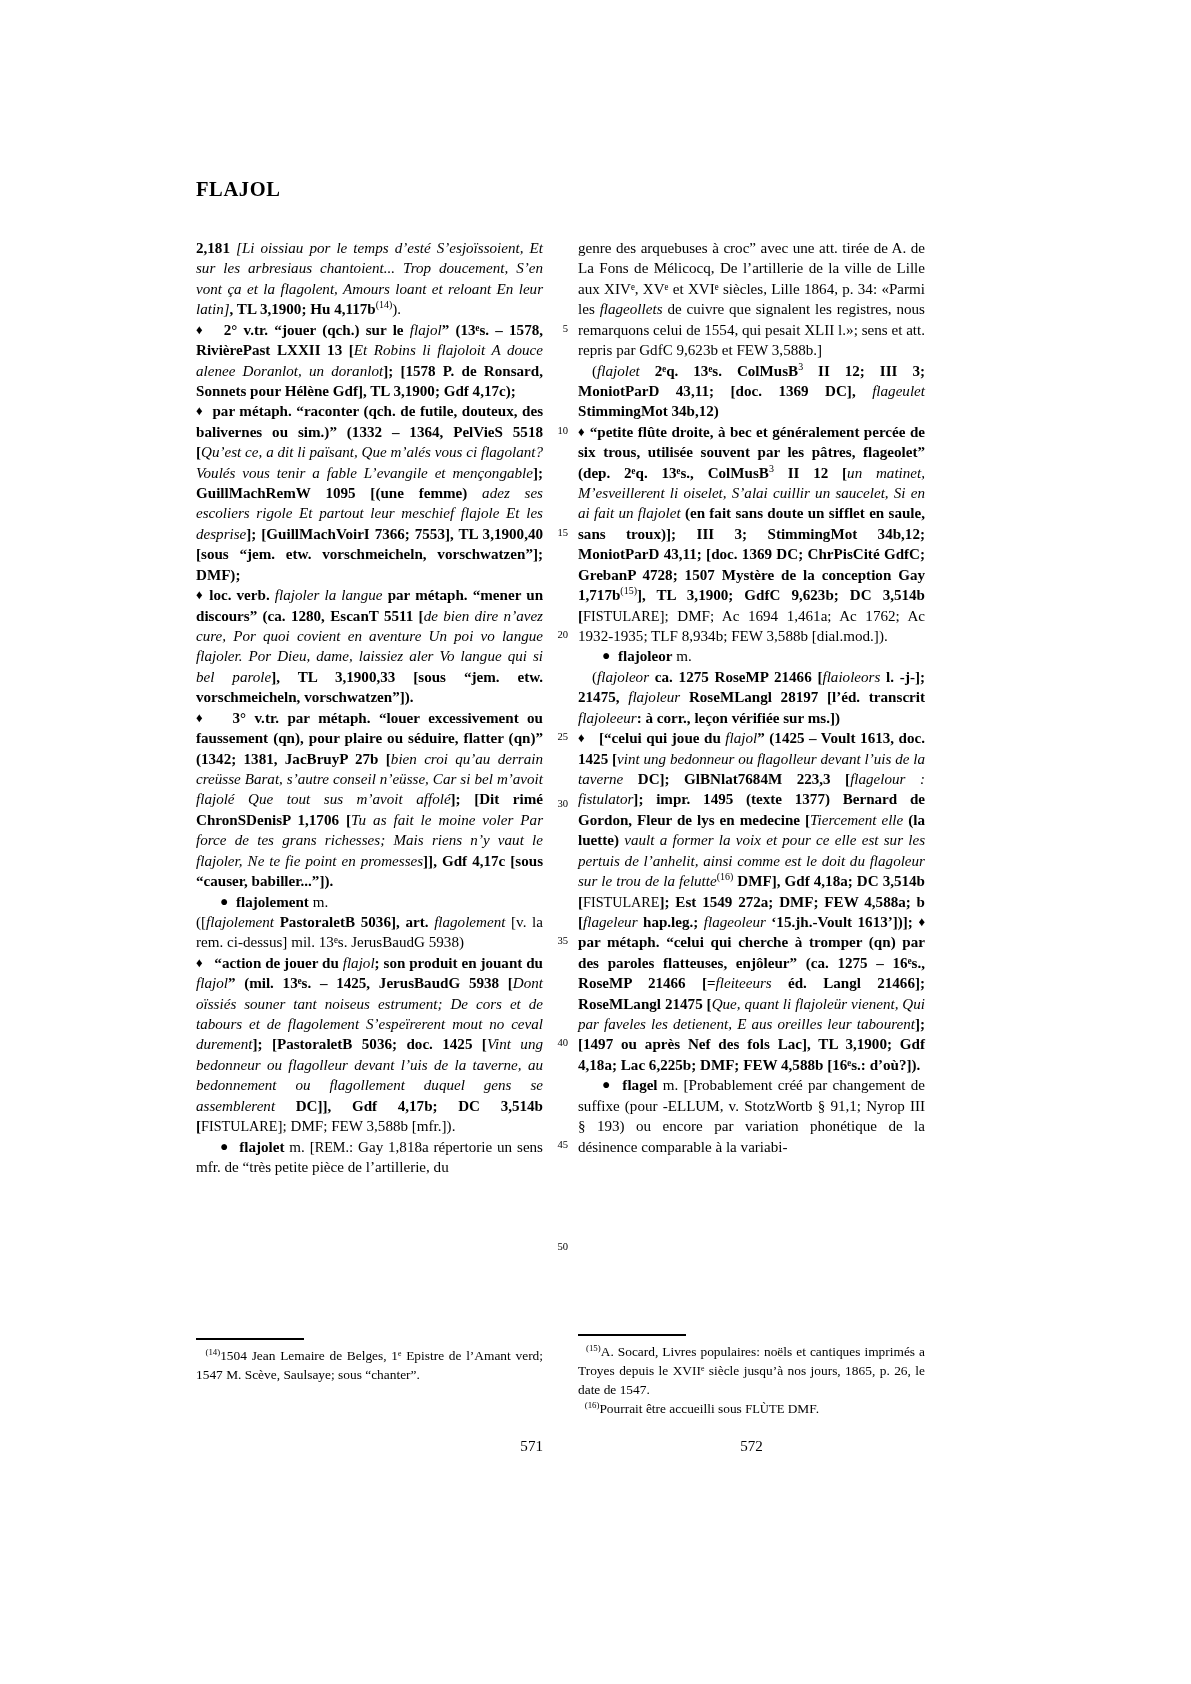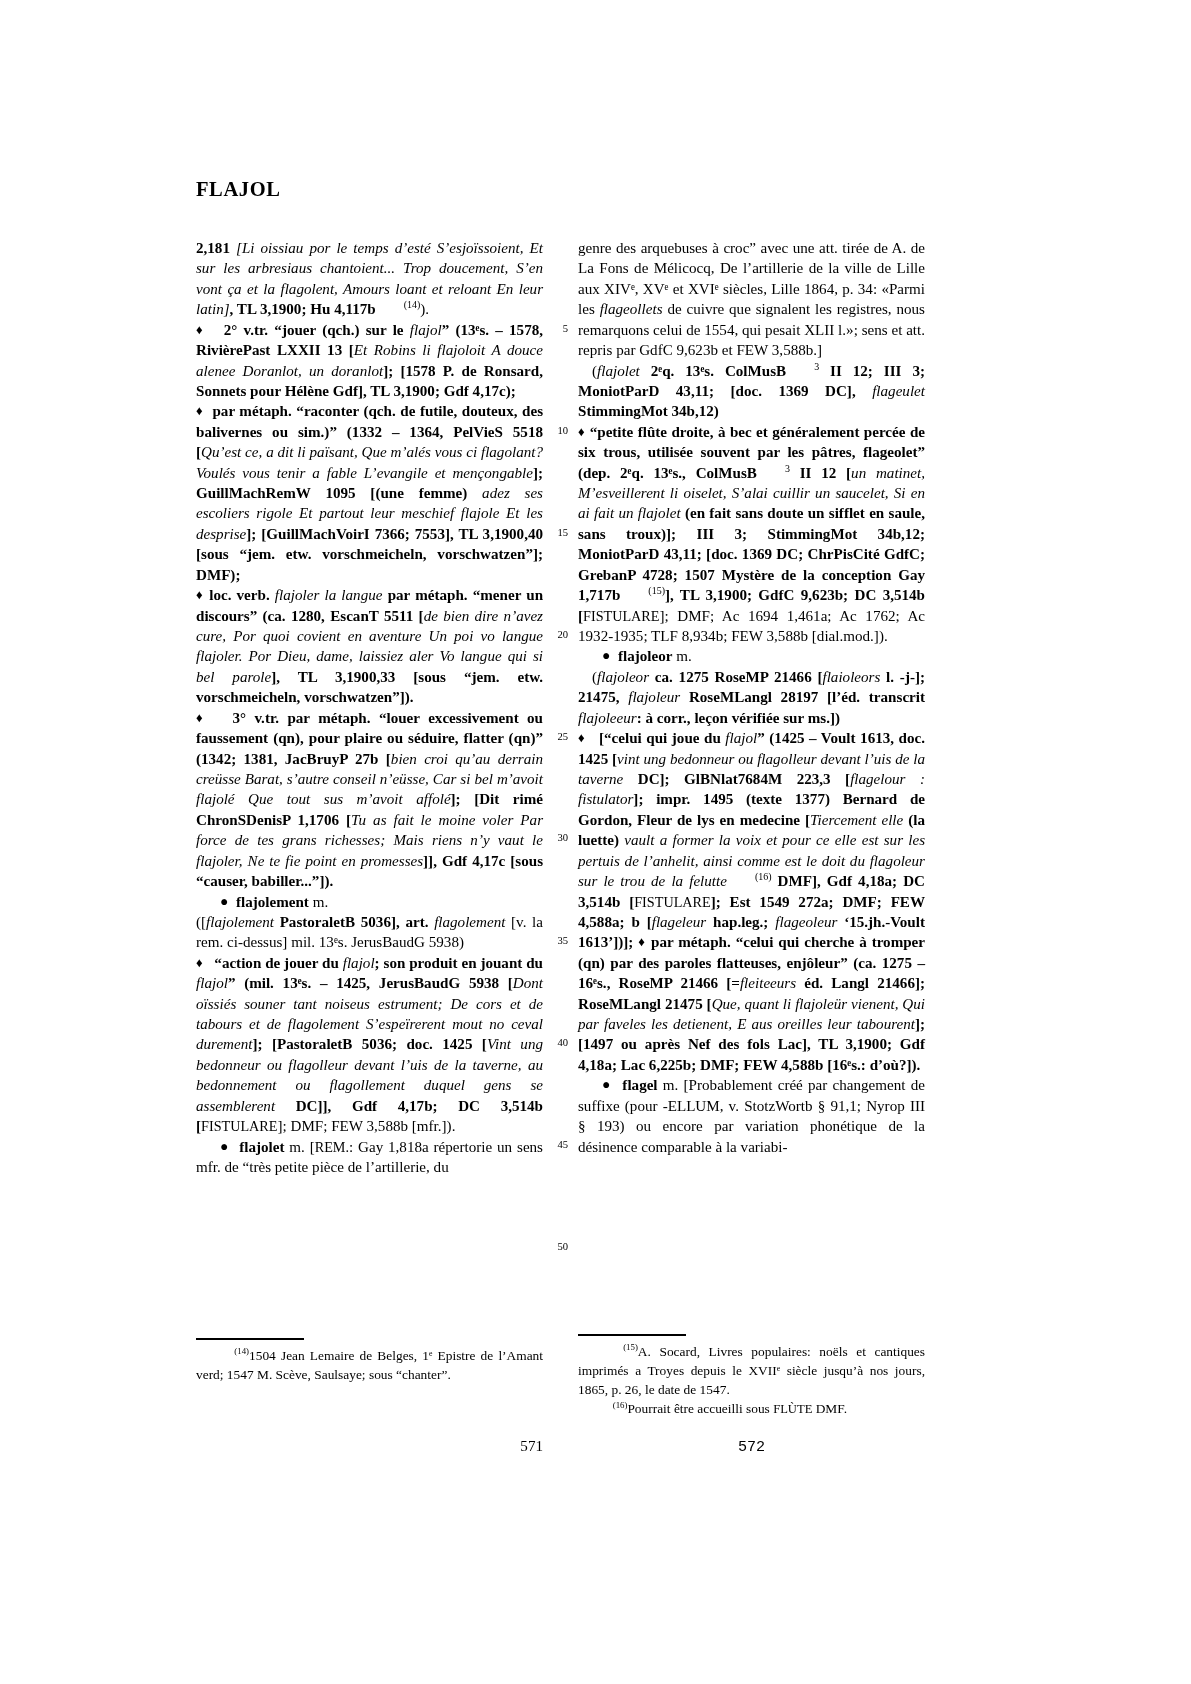--- a/index.html
+++ b/index.html
@@ -57,21 +57,20 @@
   i, .it { font-style: italic; }
   b, .bd { font-weight: bold; }
   .sc {
     font-variant: small-caps;
     font-size: 0.94em;
   }
   sup {
     font-size: 0.66em;
     vertical-align: super;
     line-height: 0;
-    margin-left: 28px;
   }
   .dia {
     font-size: 0.86em;
     vertical-align: 1px;
   }
   .bul {
     font-size: 0.92em;
     vertical-align: 1px;
   }
 
@@ -108,36 +107,36 @@
   }
   .fn-left  { left: 196px; top: 1338px; }
   .fn-right { left: 578px; top: 1334px; }
 
   .pagenum {
     position: absolute;
     font-size: 15.1px;
     top: 1438px;
   }
   .pagenum-left  { left: 196px; width: 347px; text-align: right; }
-  .pagenum-right { left: 578px; width: 347px; text-align: center; font-family: Liberation Mono, monospace; }
+  .pagenum-right { left: 578px; width: 347px; text-align: center; }
 </style>
 </head>
 <body>
 
 <div class="page">
 
   <div class="headword">FLAJOL</div>
 
   <div class="linenums">
     <div style="top:81px">5</div>
     <div style="top:183px">10</div>
     <div style="top:285px">15</div>
     <div style="top:387px">20</div>
     <div style="top:489px">25</div>
-    <div style="top:590px">30</div>
+    <div style="top:556px">30</div>
     <div style="top:693px">35</div>
     <div style="top:795px">40</div>
     <div style="top:897px">45</div>
     <div style="top:999px">50</div>
   </div>
 
   <div class="columns">
 
     <div class="col col-left">
 

